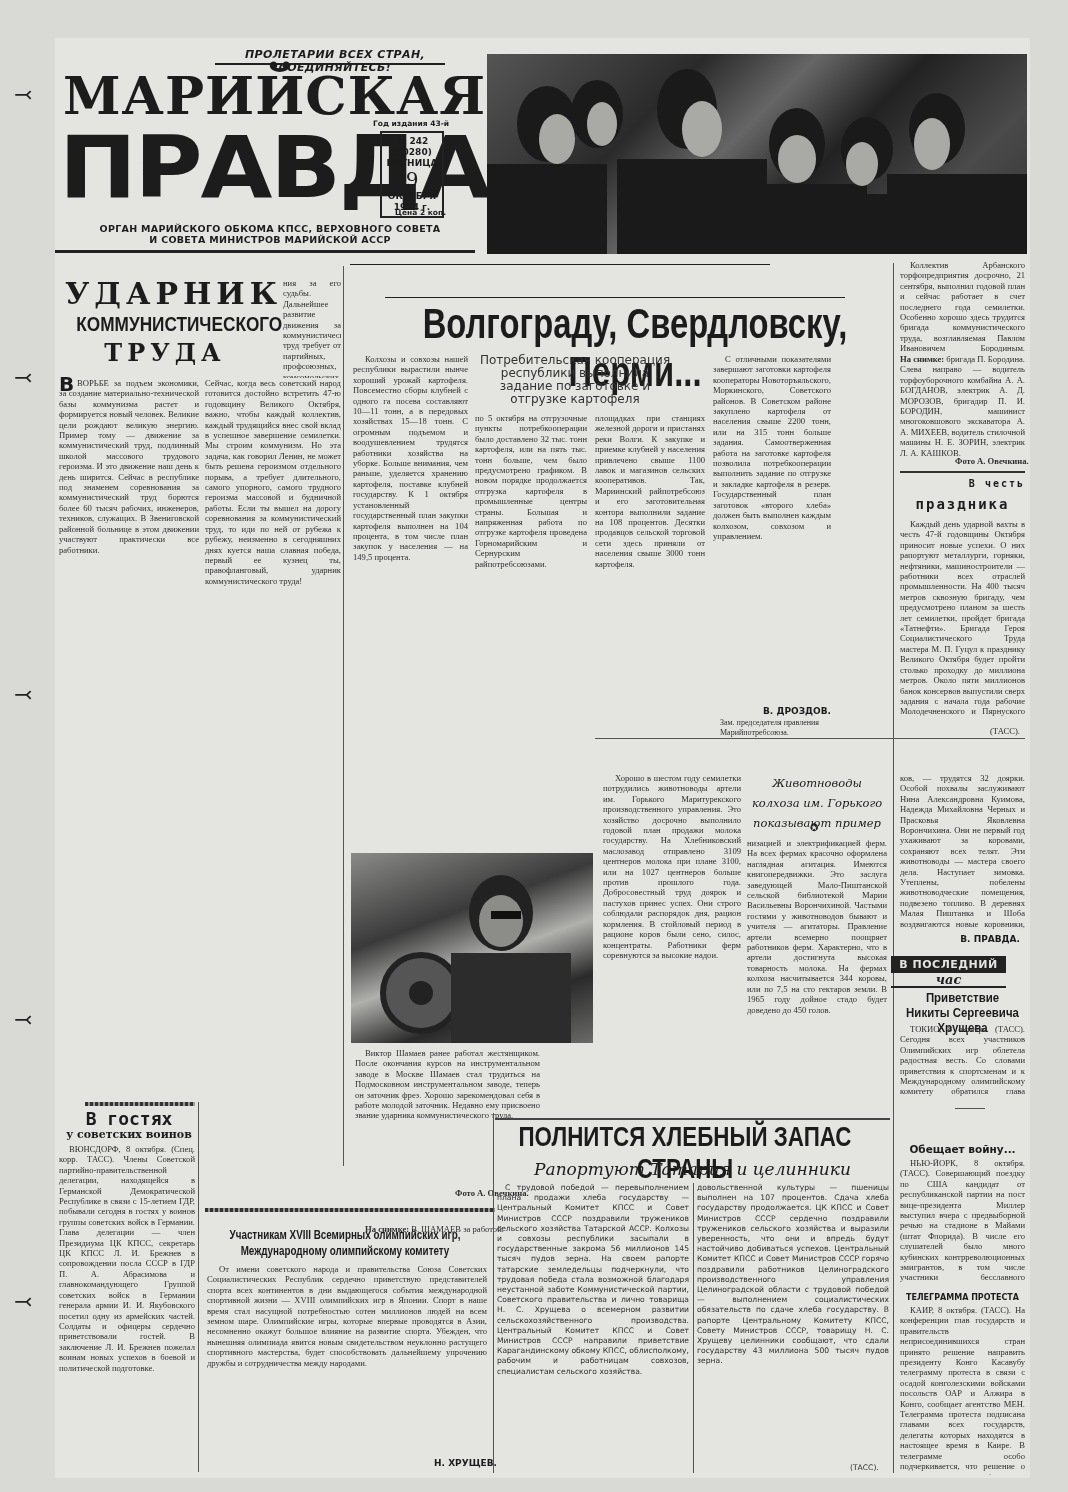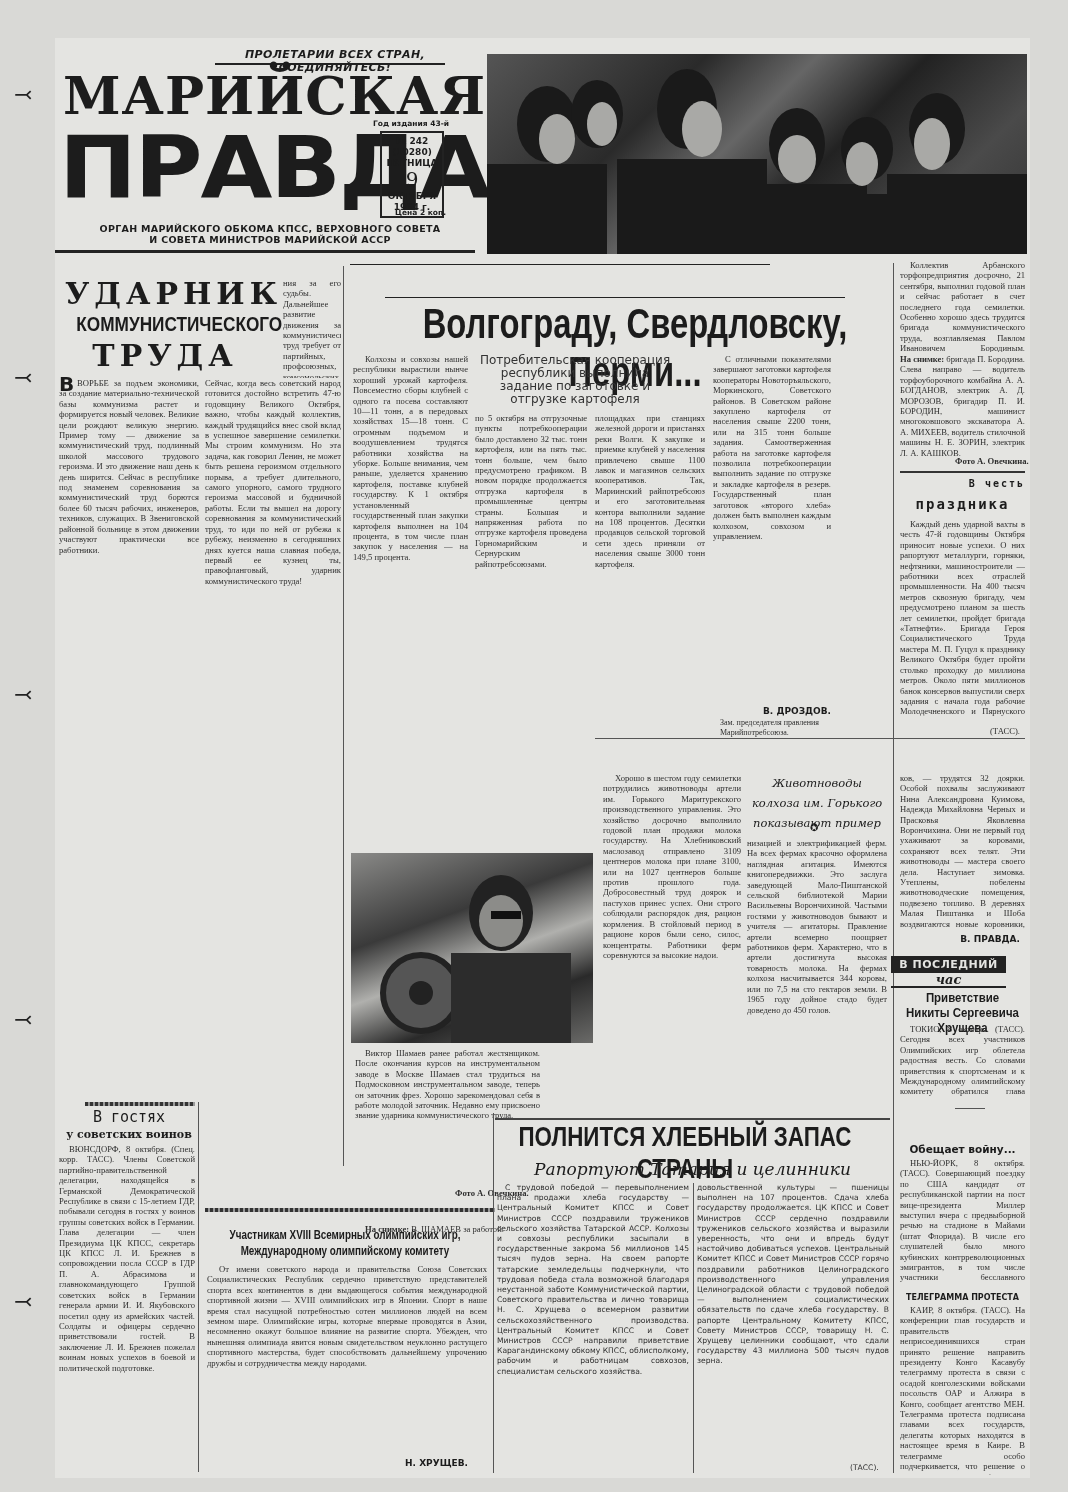--- a/index.html
+++ b/index.html
@@ -74,21 +74,21 @@
         <ellipse cx="215" cy="75" rx="20" ry="28"></ellipse>
           <ellipse cx="310" cy="105" rx="19" ry="24"></ellipse>
         <ellipse cx="375" cy="110" rx="16" ry="22"></ellipse>
           <ellipse cx="445" cy="90" rx="18" ry="26"></ellipse>
       </g>
     </svg>
   </div>
 
   <div class="abs h-serif" style="left:10px;top:238px;width:200px;font-size:30px;letter-spacing:5px;">УДАРНИК</div>
   <div class="abs h-cond" style="left:2px;top:274px;width:215px;font-size:21px;transform:scaleX(0.82);">КОММУНИСТИЧЕСКОГО</div>
-  <div class="abs h-serif" style="left:10px;top:300px;width:200px;font-size:30px;letter-spacing:5px;">ТРУДА</div>
+  <div class="abs h-serif" style="left:10px;top:300px;width:200px;font-size:24px;letter-spacing:5px;">ТРУДА</div>
   <div class="abs txt" style="left:228px;top:240px;width:58px;height:100px;">ния за его судьбы. Дальнейшее развитие движения за коммунистический труд требует от партийных, профсоюзных, комсомольских организаций в первую очередь совершенствования соревнования за звание ударника коммунистического труда, его расширения. Нельзя мириться с тем положением, когда предприятия числятся соревнующимися за коммунистическое звание, а участники этого соревнования сплошь не имеют. К чему это ведет, показывает такой факт. На швейной фабрике «Заря» числится соревнующимися 378 человек, но индивидуальные обязательства имеют лишь 34.</div>
   <div class="abs" style="left:4px;top:334px;font-size:20px;font-weight:bold;font-family:'DejaVu Sans',sans-serif;">В</div>
   <div class="abs txt" style="left:4px;top:340px;width:140px;height:760px;text-indent:18px;">ВОРЬБЕ за подъем экономики, за создание материально-технической базы коммунизма растет и формируется новый человек. Великие цели рождают великую энергию. Пример тому — движение за коммунистический труд, подлинный школой массового трудового героизма. И это движение наш день к день ширится. Сейчас в республике под знаменем соревнования за коммунистический труд борются более 60 тысяч рабочих, инженеров, техников, служащих. В Звениговской районной больнице в этом движении участвуют практически все работники.</div>
   <div class="abs txt" style="left:150px;top:340px;width:136px;height:775px;">Сейчас, когда весь советский народ готовится достойно встретить 47-ю годовщину Великого Октября, важно, чтобы каждый коллектив, каждый трудящийся внес свой вклад в успешное завершение семилетки. Мы строим коммунизм. Но эта задача, как говорил Ленин, не может быть решена героизмом отдельного порыва, а требует длительного, самого упорного, самого трудного героизма массовой и будничной работы. Если ты вышел на дорогу соревнования за коммунистический труд, то иди по ней от рубежа к рубежу, неизменно в сегодняшних днях куется наша славная победа, первый ее кузнец ты, правофланговый, ударник коммунистического труда!</div>
   <div class="vline" style="left:288px;top:228px;height:900px;"></div>
 
   <div class="abs rule" style="left:295px;top:226px;width:420px;height:1px;"></div>
   <div class="abs rule" style="left:330px;top:259px;width:460px;height:1px;"></div>
   <div class="abs h-cond" style="left:270px;top:262px;width:620px;font-size:42px;transform:scaleX(0.78);">Волгограду, Свердловску, Перми...</div>
   <div class="abs" style="left:420px;top:316px;width:200px;font-size:12px;line-height:13px;text-align:center;font-family:'DejaVu Sans',sans-serif;color:#333;">Потребительская кооперация республики выполнила задание по заготовке и отгрузке картофеля</div>
@@ -133,29 +133,29 @@
   </div>
   <div class="abs txt" style="left:300px;top:1010px;width:185px;height:88px;text-indent:10px;">Виктор Шамаев ранее работал жестянщиком. После окончания курсов на инструментальном заводе в Москве Шамаев стал трудиться на Подмосковном инструментальном заводе, теперь он заточник фрез. Хорошо зарекомендовал себя в работе молодой заточник. Недавно ему присвоено звание ударника коммунистического труда.</div>
   <div class="abs caption" style="left:310px;top:1186px;width:180px;">
     <b>На снимке:</b>
     <span>В. ШАМАЕВ за работой.</span>
   </div>
   <div class="abs caption" style="left:400px;top:1150px;font-weight:bold;">Фото А. Овечкина.</div>
   <div class="wavy" style="left:150px;top:1170px;width:290px;"></div>
 
   <div class="wavy" style="left:30px;top:1064px;width:110px;"></div>
-  <div class="abs" style="left:4px;top:1070px;width:140px;text-align:center;font-size:15px;font-weight:normal;font-family:'DejaVu Sans Mono',monospace;">В гостях</div>
+  <div class="abs" style="left:4px;top:1070px;width:140px;text-align:center;font-size:18px;font-weight:bold;font-family:'DejaVu Sans Mono',monospace;">В гостях</div>
   <div class="abs" style="left:4px;top:1090px;width:140px;text-align:center;font-size:11px;font-weight:bold;font-family:'DejaVu Serif',serif;">у советских воинов</div>
   <div class="abs txt" style="left:4px;top:1106px;width:136px;height:318px;text-indent:10px;">ВЮНСДОРФ, 8 октября. (Спец. корр. ТАСС). Члены Советской партийно-правительственной делегации, находящейся в Германской Демократической Республике в связи с 15-летием ГДР, побывали сегодня в гостях у воинов группы советских войск в Германии. Глава делегации — член Президиума ЦК КПСС, секретарь ЦК КПСС Л. И. Брежнев в сопровождении посла СССР в ГДР П. А. Абрасимова и главнокомандующего Группой советских войск в Германии генерала армии И. И. Якубовского посетил одну из армейских частей. Солдаты и офицеры сердечно приветствовали гостей. В заключение Л. И. Брежнев пожелал воинам новых успехов в боевой и политической подготовке.</div>
   <div class="vline" style="left:143px;top:1064px;height:370px;"></div>
 
   <div class="abs h-cond" style="left:145px;top:1190px;width:290px;font-size:12px;transform:scaleX(0.82);">Участникам XVIII Всемирных олимпийских игр,</div>
   <div class="abs h-cond" style="left:145px;top:1206px;width:290px;font-size:12px;transform:scaleX(0.82);">Международному олимпийскому комитету</div>
   <div class="abs txt" style="left:152px;top:1226px;width:280px;height:190px;text-indent:12px;">От имени советского народа и правительства Союза Советских Социалистических Республик сердечно приветствую представителей спорта всех континентов в дни выдающегося события международной спортивной жизни — XVIII олимпийских игр в Японии. Спорт в наше время стал насущной потребностью сотен миллионов людей на всем земном шаре. Олимпийские игры, которые впервые проводятся в Азии, несомненно окажут большое влияние на развитие спорта. Убежден, что нынешняя олимпиада явится новым свидетельством неуклонно растущего спортивного мастерства, будет способствовать дальнейшему упрочению дружбы и сотрудничества между народами.</div>
-  <div class="abs sign" style="left:283px;top:1420px;width:130px;">Н. ХРУЩЕВ.</div>
+  <div class="abs sign" style="left:312px;top:1420px;width:130px;">Н. ХРУЩЕВ.</div>
   <div class="vline" style="left:438px;top:1075px;height:360px;"></div>
 
   <div class="hline" style="left:440px;top:1080px;width:395px;height:2px;background:#444;"></div>
   <div class="abs h-cond" style="left:420px;top:1083px;width:420px;font-size:28px;transform:scaleX(0.8);">ПОЛНИТСЯ ХЛЕБНЫЙ ЗАПАС СТРАНЫ</div>
   <div class="abs ital" style="left:440px;top:1121px;width:395px;font-size:17px;">Рапортуют Татария и целинники</div>
   <div class="abs txt" style="left:442px;top:1145px;width:192px;height:290px;font-family:'DejaVu Sans',sans-serif;font-size:7.6px;line-height:10.2px;text-indent:8px;">С трудовой победой — перевыполнением плана продажи хлеба государству — Центральный Комитет КПСС и Совет Министров СССР поздравили тружеников сельского хозяйства Татарской АССР. Колхозы и совхозы республики засыпали в государственные закрома 56 миллионов 145 тысяч пудов зерна. На своем рапорте татарские земледельцы подчеркнули, что трудовая победа стала возможной благодаря неустанной заботе Коммунистической партии, Советского правительства и лично товарища Н. С. Хрущева о всемерном развитии сельскохозяйственного производства. Центральный Комитет КПСС и Совет Министров СССР направили приветствие Карагандинскому обкому КПСС, облисполкому, рабочим и работницам совхозов, специалистам сельского хозяйства.</div>
   <div class="vline" style="left:638px;top:1145px;height:290px;"></div>
   <div class="abs txt" style="left:642px;top:1145px;width:192px;height:280px;font-family:'DejaVu Sans',sans-serif;font-size:7.6px;line-height:10.2px;">довольственной культуры — пшеницы выполнен на 107 процентов. Сдача хлеба государству продолжается. ЦК КПСС и Совет Министров СССР сердечно поздравили тружеников сельского хозяйства и выразили уверенность, что они и впредь будут настойчиво добиваться успехов. Центральный Комитет КПСС и Совет Министров СССР горячо поздравили работников Целиноградского производственного управления Целиноградской области с трудовой победой — выполнением социалистических обязательств по сдаче хлеба государству. В рапорте Центральному Комитету КПСС, Совету Министров СССР, товарищу Н. С. Хрущеву целинники сообщают, что сдали государству 43 миллиона 500 тысяч пудов зерна.</div>
   <div class="abs caption" style="left:795px;top:1425px;font-family:'DejaVu Sans',sans-serif;font-size:7.6px;">(ТАСС).</div>
 

